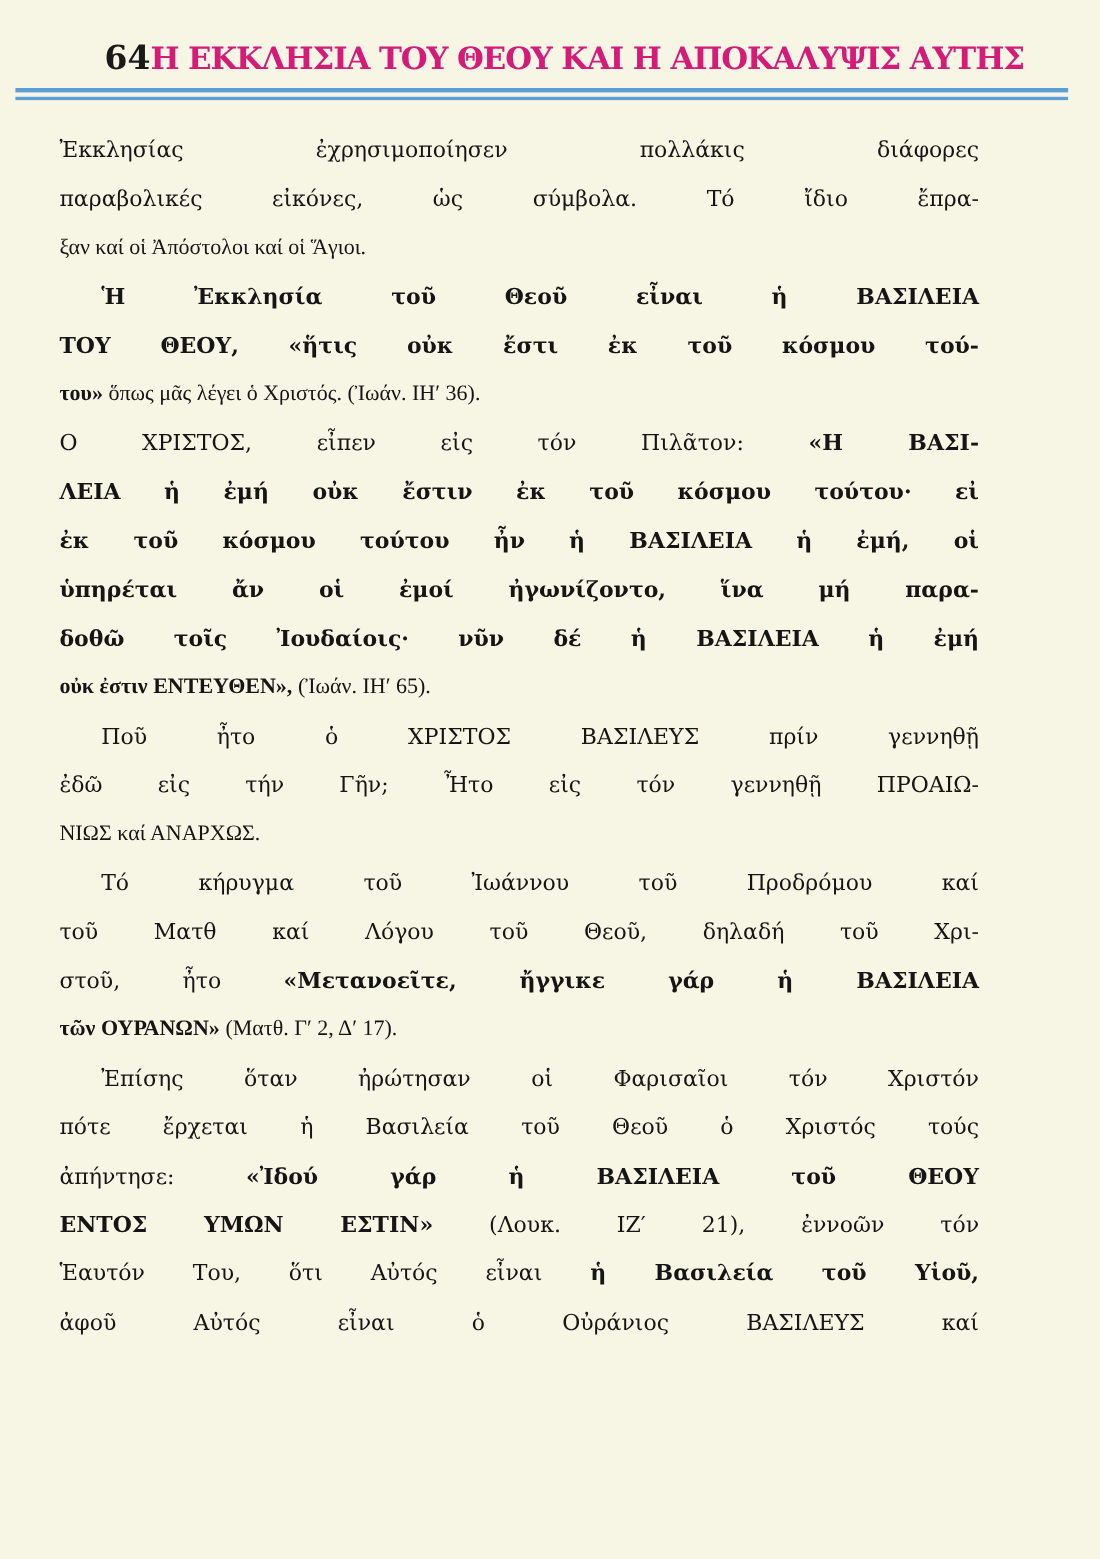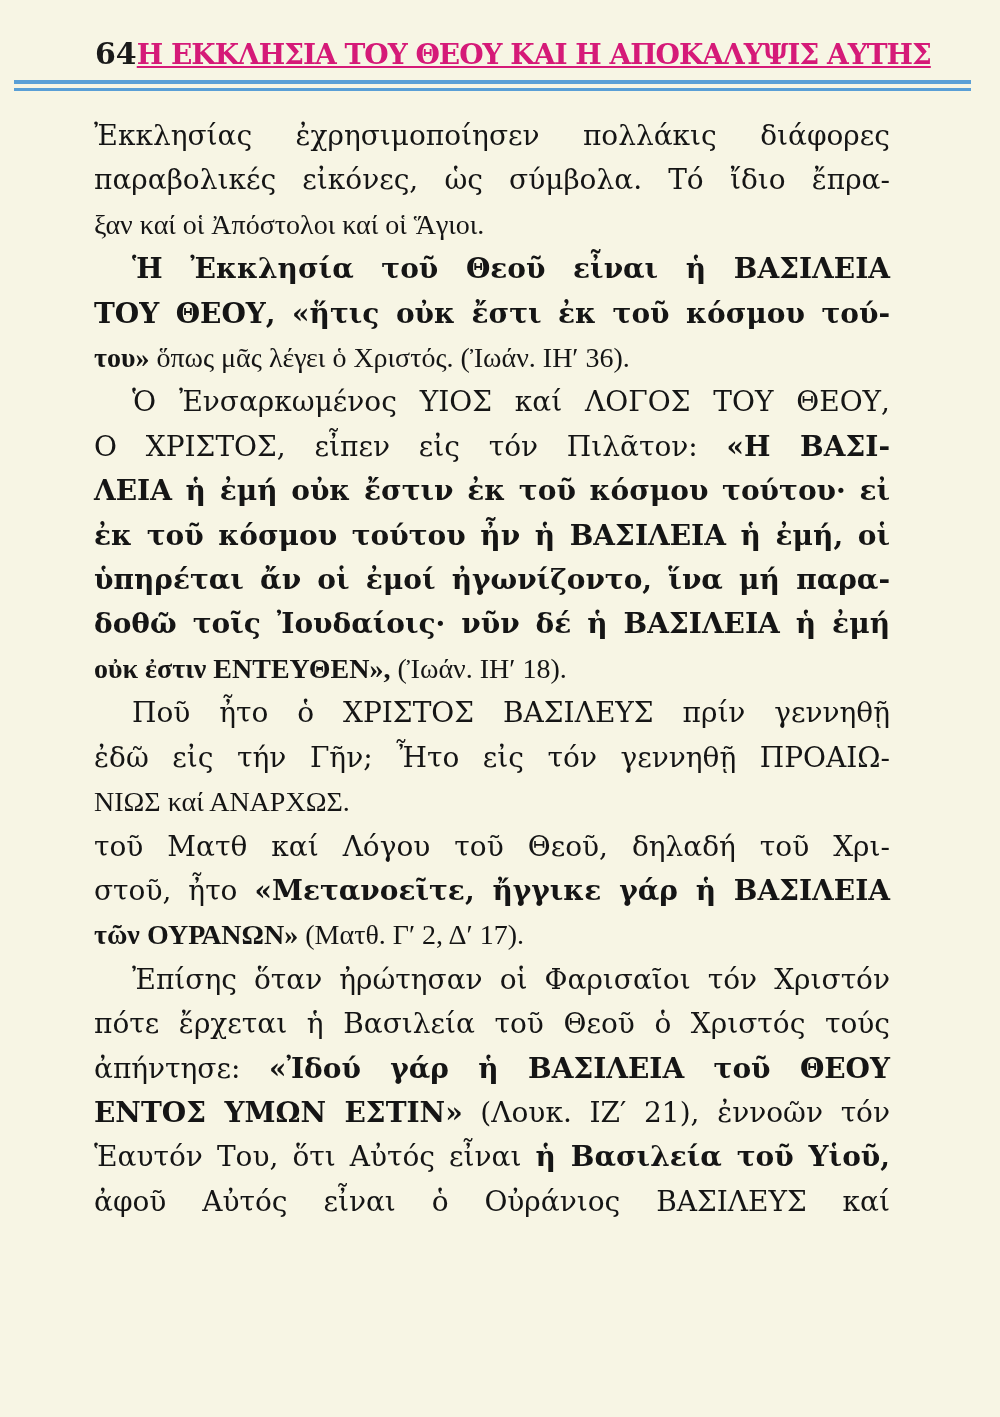--- a/index.html
+++ b/index.html
@@ -32,37 +32,36 @@
     flex:0 0 auto;
   }
   .header-title{
     flex:1 1 auto;
     text-align:left;
     font-size:28px;
     font-weight:bold;
     letter-spacing:-1px;
     white-space:nowrap;
     color:var(--header);
-    text-decoration:underline;
   }
   .double-rule{
     margin:9px 14px 0 14px;
   }
   .double-rule .rule-thick{
     height:4px;
     background:var(--rule);
   }
   .double-rule .rule-thin{
     height:3px;
     margin-top:4px;
     background:var(--rule);
   }
   .body-text{
-    margin:23px 95px 0 94px;
-    font-size:28px;
+    margin:23px 95px 0 54px;
+    font-size:20px;
     line-height:44.4px;
   }
   .paragraph{ margin:0; }
   .line{
     text-align:justify;
     text-align-last:justify;
     white-space:normal;
   }
   .line.last{
     text-align-last:left;
@@ -90,34 +89,34 @@
         <div class="line"><span>Ἐκκλησίας ἐχρησιμοποίησεν πολλάκις διάφορες</span></div>
         <div class="line"><span>παραβολικές εἰκόνες, ὡς σύμβολα. Τό ἴδιο ἔπρα-</span></div>
         <div class="line last"><span>ξαν καί οἱ Ἀπόστολοι καί οἱ Ἅγιοι.</span></div>
       </div>
       <div class="paragraph">
         <div class="line indent"><span class="bold">Ἡ Ἐκκλησία τοῦ Θεοῦ εἶναι ἡ ΒΑΣΙΛΕΙΑ</span></div>
         <div class="line"><span class="bold">ΤΟΥ ΘΕΟΥ, «ἥτις οὐκ ἔστι ἐκ τοῦ κόσμου τού-</span></div>
         <div class="line last"><span class="bold">του»</span><span> ὅπως μᾶς λέγει ὁ Χριστός. (Ἰωάν. ΙΗ′ 36).</span></div>
       </div>
       <div class="paragraph">
-        <div class="line indent"><span>Ὁ Ἐνσαρκωμένος ΥΙΟΣ καί ΛΟΓΟΣ ΤΟΥ ΘΕΟΥ,</span></div>
         <div class="line"><span>Ο ΧΡΙΣΤΟΣ, εἶπεν εἰς τόν Πιλᾶτον: </span><span class="bold">«Η ΒΑΣΙ-</span></div>
         <div class="line"><span class="bold">ΛΕΙΑ ἡ ἐμή οὐκ ἔστιν ἐκ τοῦ κόσμου τούτου· εἰ</span></div>
         <div class="line"><span class="bold">ἐκ τοῦ κόσμου τούτου ἦν ἡ ΒΑΣΙΛΕΙΑ ἡ ἐμή, οἱ</span></div>
         <div class="line"><span class="bold">ὑπηρέται ἄν οἱ ἐμοί ἠγωνίζοντο, ἵνα μή παρα-</span></div>
         <div class="line"><span class="bold">δοθῶ τοῖς Ἰουδαίοις· νῦν δέ ἡ ΒΑΣΙΛΕΙΑ ἡ ἐμή</span></div>
-        <div class="line last"><span class="bold">οὐκ ἐστιν ΕΝΤΕΥΘΕΝ»,</span><span> (Ἰωάν. ΙΗ′ 18).</span></div>
+        <div class="line last"><span class="bold">οὐκ ἐστιν ΕΝΤΕΥΘΕΝ»,</span><span> (Ἰωάν. ΙΗ′ 65).</span></div>
       </div>
       <div class="paragraph">
         <div class="line indent"><span>Ποῦ ἦτο ὁ ΧΡΙΣΤΟΣ ΒΑΣΙΛΕΥΣ πρίν γεννηθῇ</span></div>
         <div class="line"><span>ἐδῶ εἰς τήν Γῆν; Ἦτο εἰς τόν γεννηθῇ ΠΡΟΑΙΩ-</span></div>
         <div class="line last"><span>ΝΙΩΣ καί ΑΝΑΡΧΩΣ.</span></div>
       </div>
       <div class="paragraph">
+        <div class="line indent"><span>Τό κήρυγμα τοῦ Ἰωάννου τοῦ Προδρόμου καί</span></div>
         <div class="line"><span>τοῦ Ματθ καί Λόγου τοῦ Θεοῦ, δηλαδή τοῦ Χρι-</span></div>
         <div class="line"><span>στοῦ, ἦτο </span><span class="bold">«Μετανοεῖτε, ἤγγικε γάρ ἡ ΒΑΣΙΛΕΙΑ</span></div>
         <div class="line last"><span class="bold">τῶν ΟΥΡΑΝΩΝ»</span><span> (Ματθ. Γ′ 2, Δ′ 17).</span></div>
       </div>
       <div class="paragraph">
         <div class="line indent"><span>Ἐπίσης ὅταν ἠρώτησαν οἱ Φαρισαῖοι τόν Χριστόν</span></div>
         <div class="line"><span>πότε ἔρχεται ἡ Βασιλεία τοῦ Θεοῦ ὁ Χριστός τούς</span></div>
         <div class="line"><span>ἀπήντησε: </span><span class="bold">«Ἰδού γάρ ἡ ΒΑΣΙΛΕΙΑ τοῦ ΘΕΟΥ</span></div>
         <div class="line"><span class="bold">ΕΝΤΟΣ ΥΜΩΝ ΕΣΤΙΝ»</span><span> (Λουκ. ΙΖ′ 21), ἐννοῶν τόν</span></div>
         <div class="line"><span>Ἑαυτόν Του, ὅτι Αὐτός εἶναι </span><span class="bold">ἡ Βασιλεία τοῦ Υἱοῦ,</span></div>

